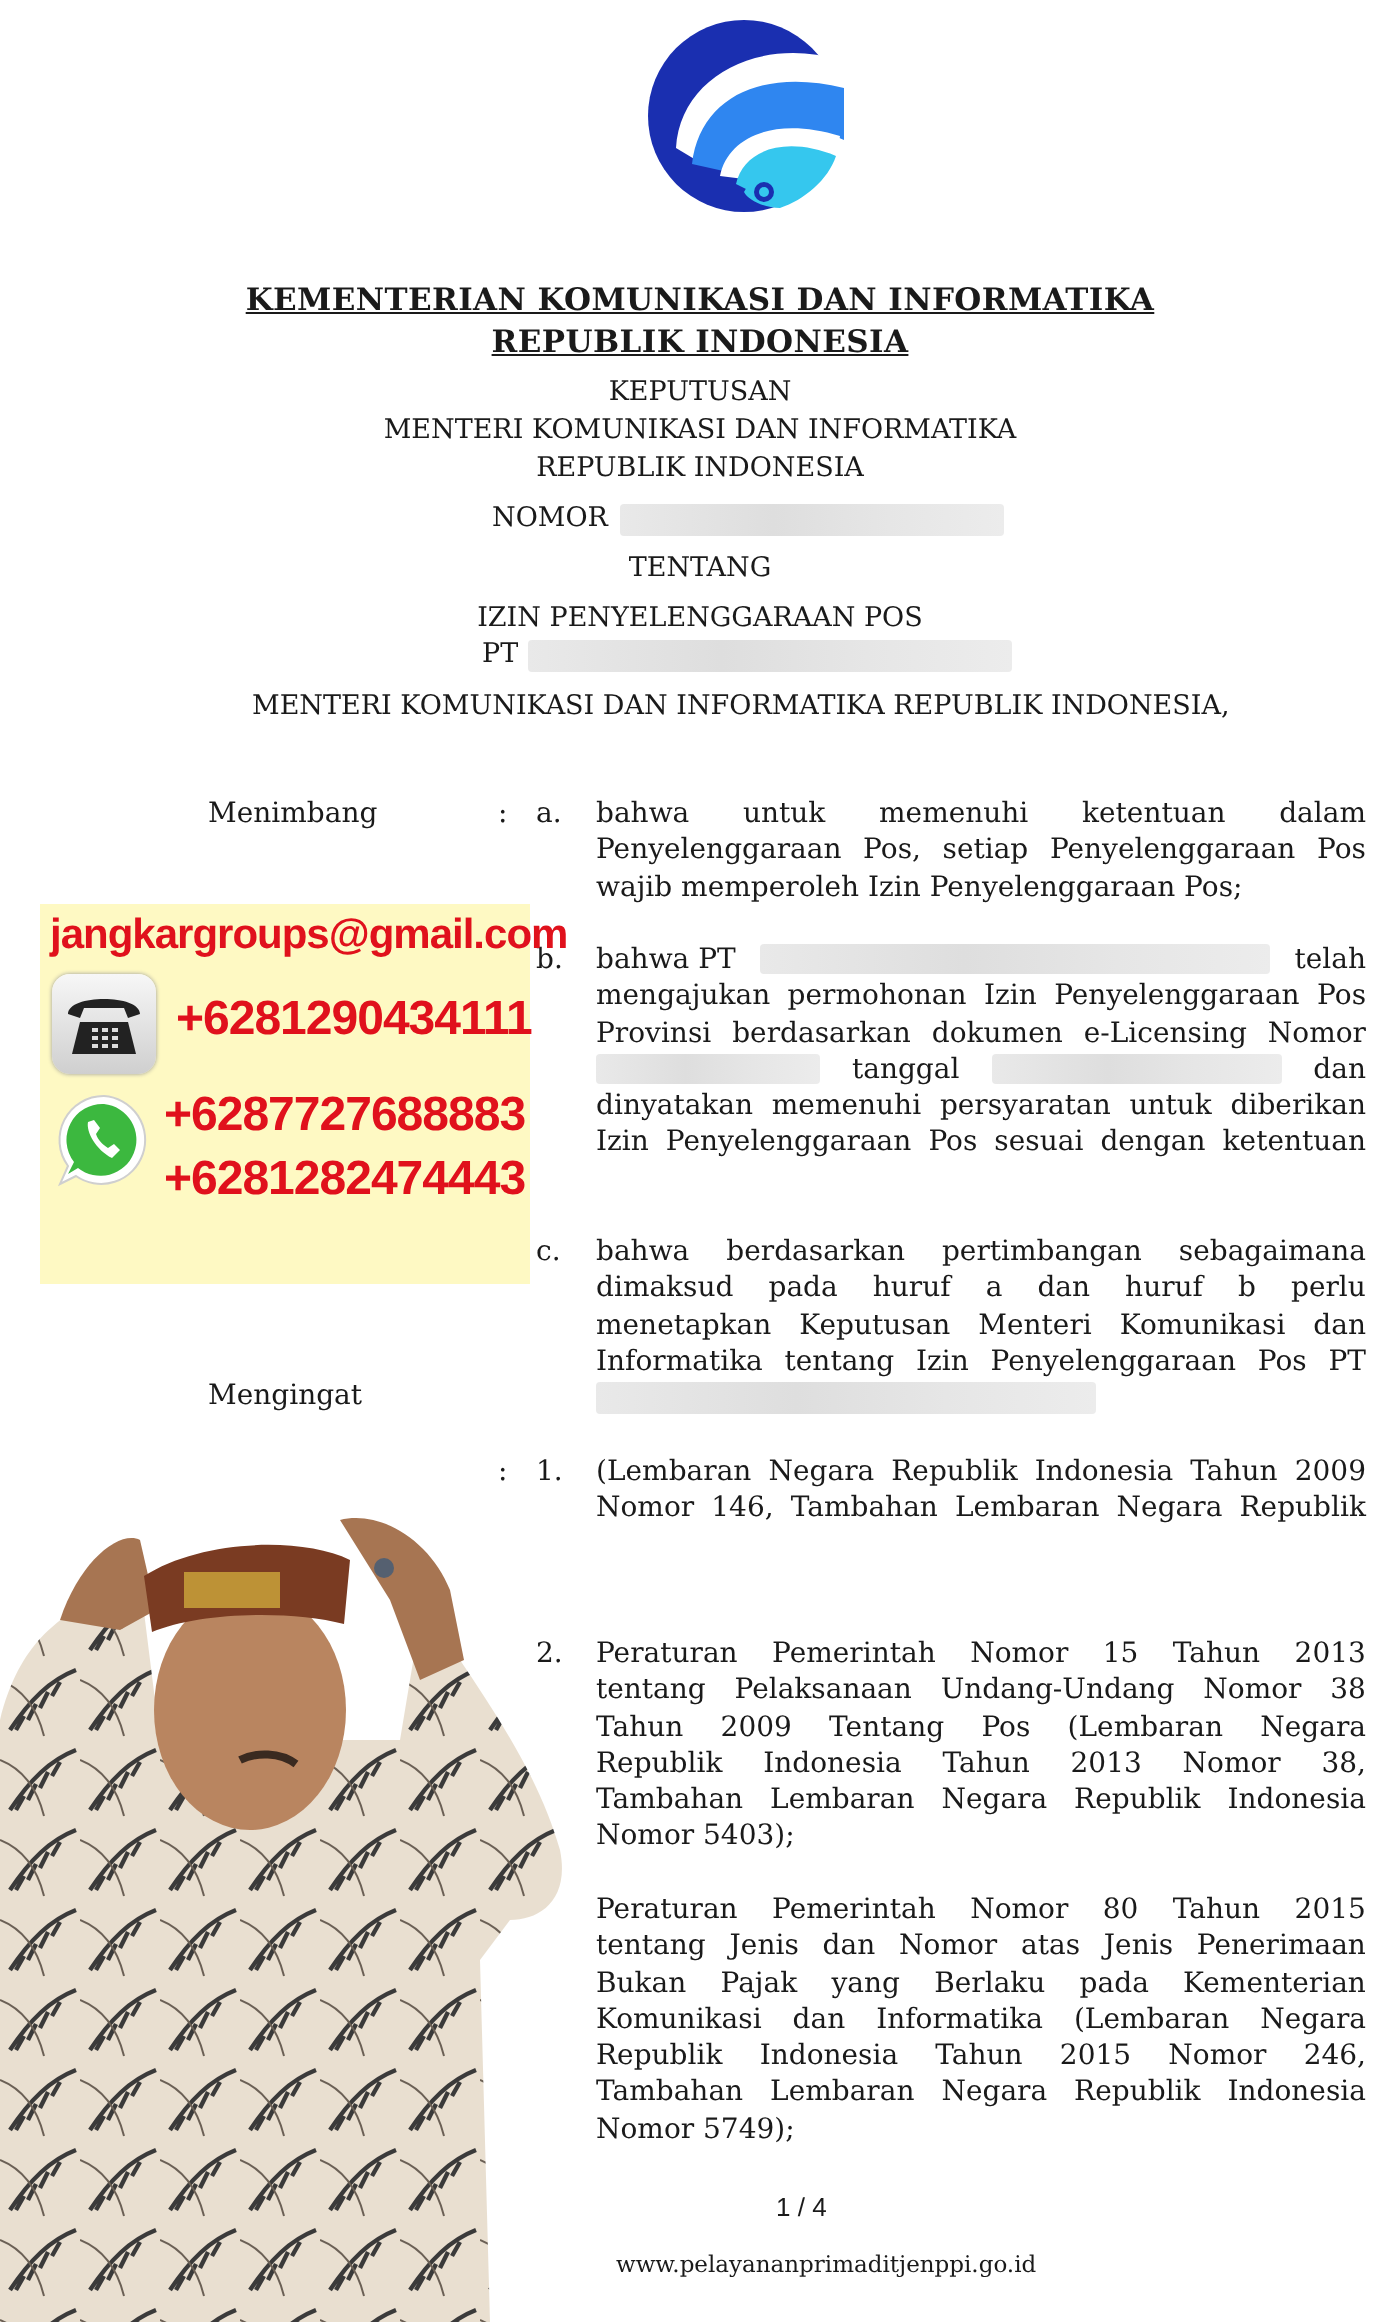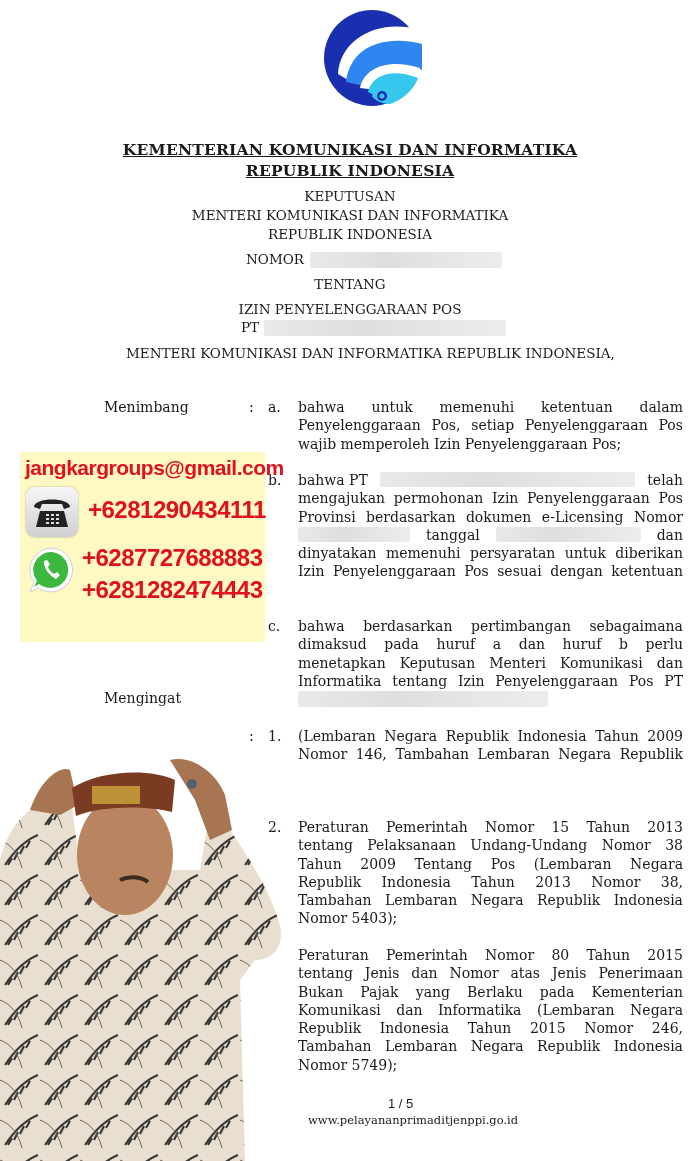--- a/index.html
+++ b/index.html
@@ -15,21 +15,21 @@
   .h-reg { font-size: 13.5px; }
   .redact { background: linear-gradient(90deg, #e9e9e9, #dedede 40%, #e6e6e6 70%, #ececec); border-radius: 2px; display: inline-block; }
   .body-txt { font-size: 14px; line-height: 18.3px; }
   .label { left: 104px; }
   .colon { left: 249px; }
   .num { left: 268px; }
   .para { left: 298px; width: 385px; text-align: justify; text-align-last: left; }
   .justify-line { display: flex; justify-content: space-between; }
   .contact { font-family: "Liberation Sans", "DejaVu Sans", sans-serif; font-weight: bold; color: #e0111c; letter-spacing: -0.5px; transform-origin: left top; }
   .footer-page { font-family: "Liberation Sans", sans-serif; font-size: 13px; }
-  .footer-url { font-size: 11.5px; }
+  .footer-url { font-size: 11.5px; margin-top: 12px; }
 </style>
 </head>
 <body>
 
 <div class="abs logo">
   <svg width="108" height="100" viewBox="0 0 108 100">
     <circle cx="52" cy="50" r="48" fill="#1a2fb0"></circle>
     <path d="M18 66 C 20 30, 60 10, 100 22 L 102 40 C 70 30, 35 40, 28 72 Z" fill="#ffffff"></path>
     <path d="M26 74 C 30 40, 62 26, 102 36 L 102 62 C 80 52, 55 55, 44 78 Z" fill="#2f86f0"></path>
     <path d="M40 80 C 44 60, 68 50, 100 60 L 98 72 C 80 64, 62 68, 56 82 Z" fill="#ffffff"></path>
@@ -268,21 +268,21 @@
   <div class="justify-line">
     <span>Tambahan</span>
       <span>Lembaran</span>
       <span>Negara</span>
       <span>Republik</span>
       <span>Indonesia</span>
   </div>
   <div>Nomor 5749);</div>
 </div>
 
-<div class="abs footer-page" style="left:388px; top:1096px;">1 / 5</div>
+<div class="abs footer-page" style="left:388px; top:1096px;">1 / 4</div>
 <a class="abs footer-url" style="left:308px; top:1113px; color:#1a1a1a; text-decoration:none;">www.pelayananprimaditjenppi.go.id</a>
 
 <div class="abs" style="left:20px; top:452px; width:245px; height:190px; background:#fef9c3;">
   <div class="abs contact" style="left:5px; top:4px; font-size:21px;">jangkargroups@gmail.com</div>
 
   <div class="abs" style="left:6px; top:35px; width:52px; height:50px; border-radius:9px; background:linear-gradient(#f7f7f7,#cfcfcf); box-shadow:0 0 2px #999;">
     <svg width="52" height="50" viewBox="0 0 52 50">
       <path d="M8 20 C 8 10, 44 10, 44 20 L 38 22 L 36 17 L 16 17 L 14 22 Z" fill="#222"></path>
       <path d="M14 24 L 38 24 L 42 40 L 10 40 Z" fill="#222"></path>
       <g fill="#ddd">

